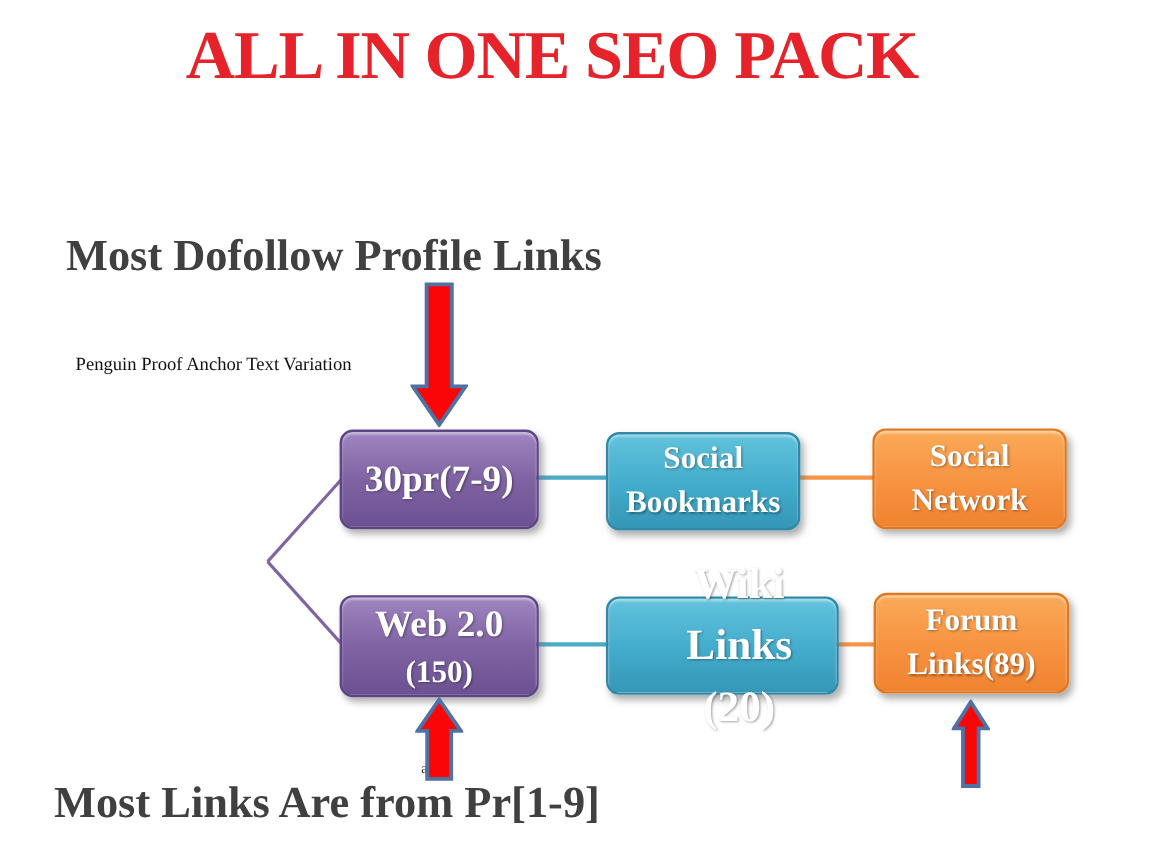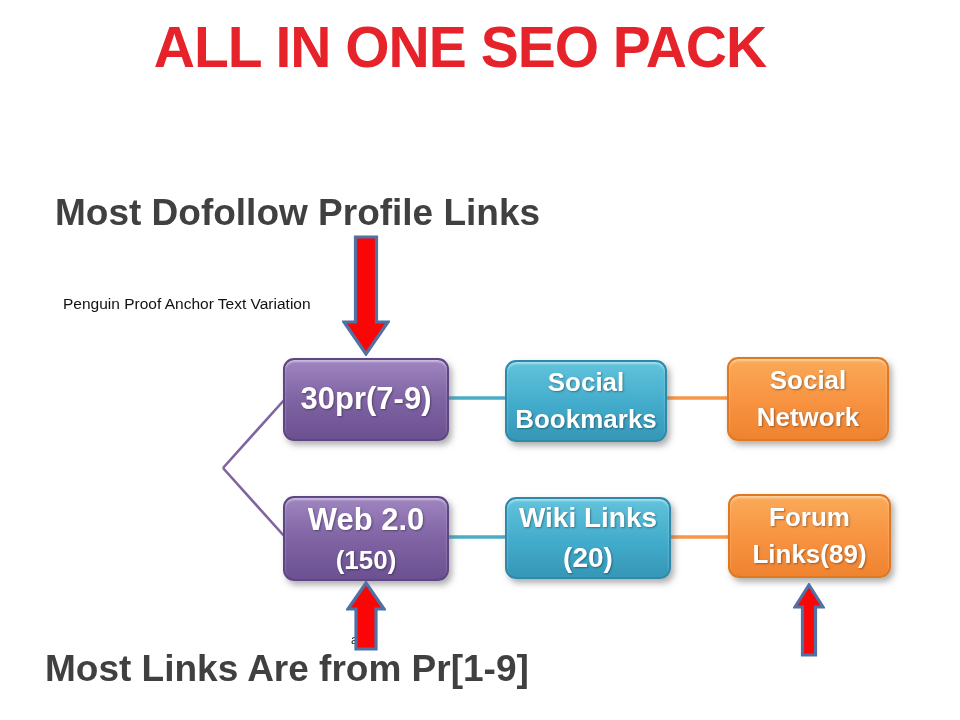--- a/index.html
+++ b/index.html
@@ -1,18 +1,18 @@
 <!DOCTYPE html>
 <html><head>
 <meta charset="utf-8">
 <style>
   html,body{margin:0;padding:0;background:#fff;}
   body{width:960px;height:720px;position:relative;overflow:hidden;
        font-family:"Liberation Sans",sans-serif;}
-  .canvas{position:absolute;inset:0;width:960px;height:720px;}
+  .canvas{position:absolute;inset:0;width:960px;height:720px;font-family:Liberation Serif, serif;}
 
   .title{position:absolute;left:0;top:14px;width:920px;text-align:center;
          font-size:57px;font-weight:800;letter-spacing:-1px;color:#E6232A;}
 
   .lbl-bold{position:absolute;color:#404040;font-weight:700;font-size:37px;white-space:nowrap;}
   .lbl-small{position:absolute;color:#111;font-size:15.5px;white-space:nowrap;}
   .stray{position:absolute;left:351px;top:633px;font-size:12px;color:#222;}
 
   .node{position:absolute;border-radius:11px;display:flex;flex-direction:column;
         align-items:center;justify-content:center;color:#fff;text-align:center;
@@ -28,21 +28,21 @@
          border:2px solid #5C4684;font-size:31px;font-weight:700;}
   .n-purple2{left:283px;top:496px;width:162px;height:81px;
          background:linear-gradient(#9F85C0 0%,#7F63A3 50%,#6C5192 100%);
          border:2px solid #5C4684;font-size:31px;font-weight:700;}
   .n-purple2 .sub{font-size:26px;}
   .n-teal1{left:505px;top:360px;width:158px;height:78px;
          background:linear-gradient(#62C3DC 0%,#42ABCB 55%,#3697B7 100%);
          border:2px solid #2F89A8;font-size:26px;font-weight:700;}
   .n-teal2{left:505px;top:497px;width:162px;height:78px;
          background:linear-gradient(#62C3DC 0%,#42ABCB 55%,#3697B7 100%);
-         border:2px solid #2F89A8;font-size:28px;font-weight:700;}
+         border:2px solid #2F89A8;font-size:36px;font-weight:700;padding-left:28px;}
   .n-orange1{left:727px;top:357px;width:158px;height:80px;
          background:linear-gradient(#FAAA58 0%,#F79240 55%,#EF8330 100%);
          border:2px solid #E07820;font-size:26px;font-weight:700;}
   .n-orange2{left:728px;top:494px;width:159px;height:80px;
          background:linear-gradient(#FAAA58 0%,#F79240 55%,#EF8330 100%);
          border:2px solid #E07820;font-size:26px;font-weight:700;}
 
   .connector-layer{position:absolute;left:0;top:0;z-index:1;pointer-events:none;}
   .arrow-svg{position:absolute;z-index:3;pointer-events:none;}
   .arrow-shape{fill:#FA0606;stroke:#4F71A3;stroke-width:3.2;stroke-linejoin:miter;}

